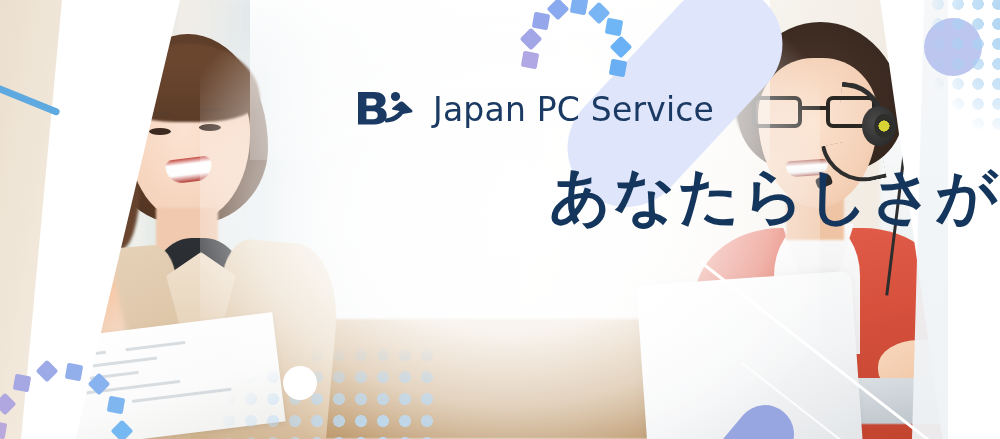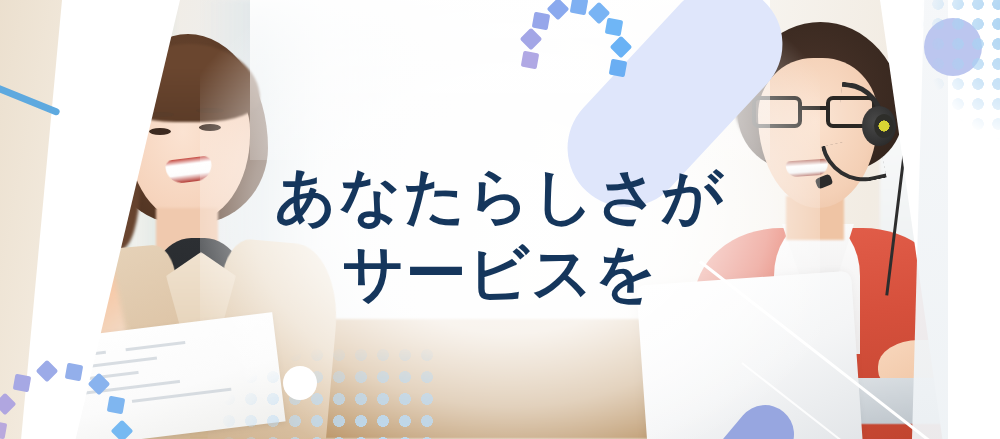--- a/index.html
+++ b/index.html
@@ -350,21 +350,21 @@
   }
   .brand-mark{ width:64px; height:42px; display:block; }
   .brand-name{
     font-size:33px; color:#1b3a63; letter-spacing:.2px;
     font-family:"DejaVu Sans","Liberation Sans",sans-serif; font-weight:400;
     white-space:nowrap;
   }
 
   .headline{
     position:absolute; left:0; top:158px; width:1000px;
-    text-align:center;
+    text-align:right;
     color:#15365c;
     font-family:"DejaVu Sans","Liberation Sans",sans-serif;
     font-weight:700;
     font-size:61px;
     line-height:1.26;
     letter-spacing:2px;
   }
   .hl-line{ display:block; white-space:nowrap; }
   .hl-2{ letter-spacing:1px; }
   .hl-3{ letter-spacing:1px; }
@@ -474,19 +474,26 @@
         <div class="sq" style="left: -3.07772px; top: 395.532px; background: rgb(176, 166, 224); transform: rotate(45deg);"></div>
         <div class="sq" style="left: 14.4px; top: 374.703px; background: rgb(166, 168, 228); transform: rotate(10deg);"></div>
         <div class="sq" style="left: 39.1095px; top: 363.355px; background: rgb(156, 171, 232); transform: rotate(45deg);"></div>
         <div class="sq" style="left: 66.2982px; top: 363.671px; background: rgb(147, 175, 235); transform: rotate(10deg);"></div>
         <div class="sq" style="left: 90.7369px; top: 375.591px; background: rgb(137, 179, 238); transform: rotate(45deg);"></div>
         <div class="sq" style="left: 107.725px; top: 396.821px; background: rgb(127, 182, 240); transform: rotate(10deg);"></div>
         <div class="sq" style="left: 113.996px; top: 423.279px; background: rgb(118, 185, 242); transform: rotate(45deg);"></div>
       </div>
   </div>
 
+  <div class="brand">
+    <svg class="brand-mark" viewBox="0 0 64 42">
+      <path d="M3 4 h16 c7.2 0 11.6 3.3 11.6 8.6 0 3.5-2 6-5.2 7 3.9 .9 6.3 3.6 6.3 7.6 0 5.7-4.6 9.2-12.2 9.2 H3 Z M11.4 10.4 v7.2 h6.1 c2.6 0 4.1-1.3 4.1-3.6 0-2.3-1.5-3.6-4.1-3.6 Z M11.4 23.2 v8.1 h6.6 c3 0 4.7-1.5 4.7-4 0-2.6-1.7-4.1-4.7-4.1 Z" fill="#1b3a63"></path>
+      <circle cx="40.5" cy="8.5" r="4.6" fill="#1b3a63"></circle>
+      <path d="M31 30.5 c6-1.2 10.6-3.8 13.6-7.6 l-6.7-1.2 c-.9-.2-1.2-1.2-.5-1.8 l6.8-5.5 c1.4-1.1 3.3-1.1 4.6.1 l8.2 7.4 c.9.8.5 2.3-.7 2.5 l-8.4 1.5 c-3.8 5.4-9.6 8.2-16.9 8.6 -1.3.1-1.4-3.6 0-4 Z" fill="#1b3a63"></path>
+    </svg>
+    <span class="brand-name">Japan PC Service</span>
+  </div>
 
   <h1 class="headline">
     <span class="hl-line hl-1">あなたらしさが</span>
-    <span class="hl-line hl-2">サービスを</span>
   </h1>
 
 </div>
 
 </body></html>

